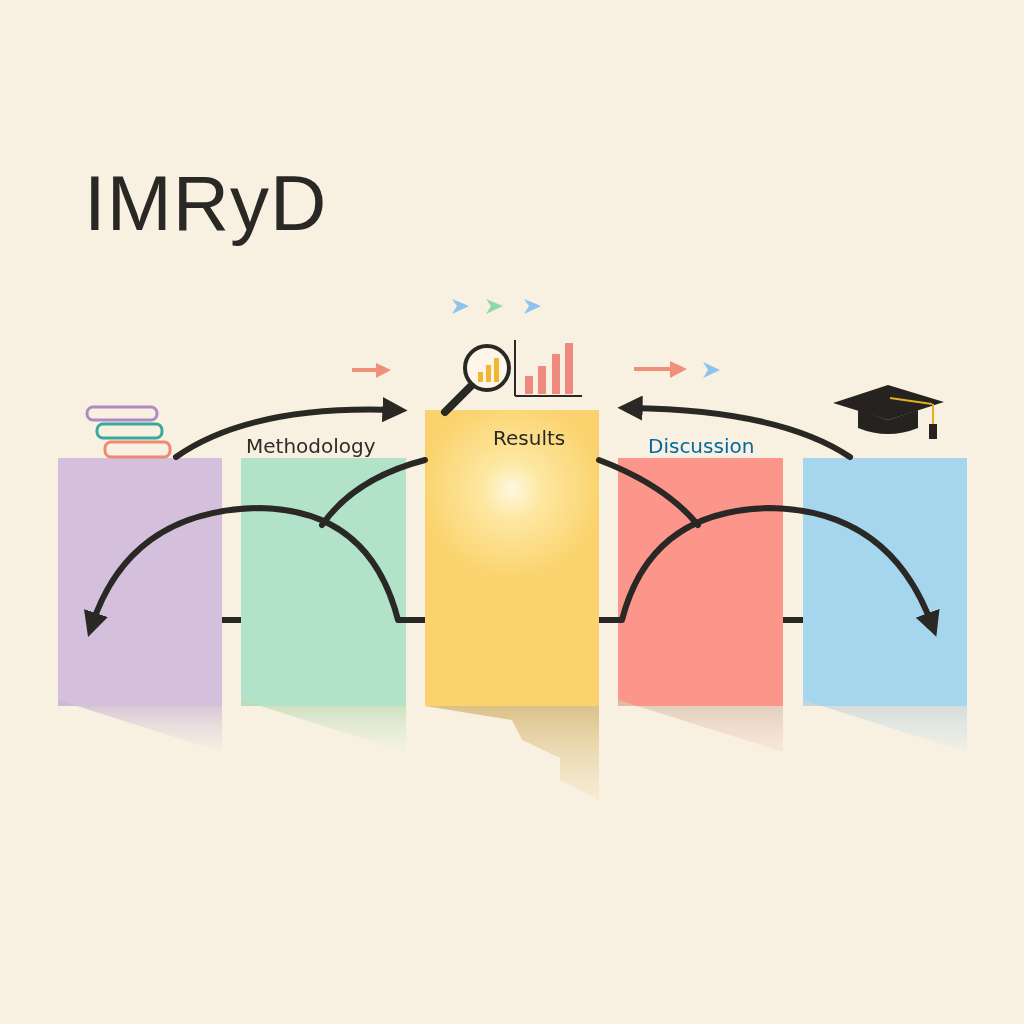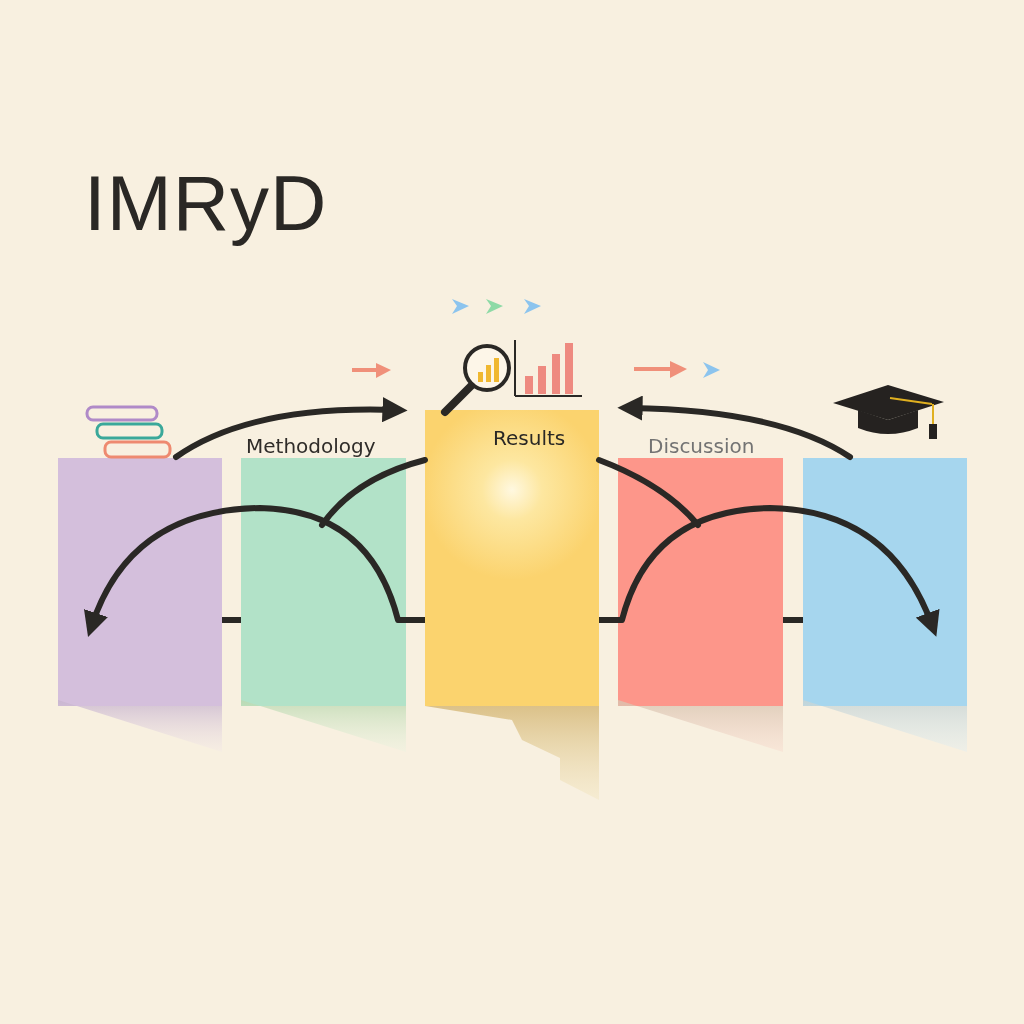--- a/index.html
+++ b/index.html
@@ -132,13 +132,13 @@
     <polygon points="833,403 888,385 944,402 888,420" fill="#252220"></polygon>
     <path d="M858,410 L858,428 Q888,440 918,428 L918,410 L888,420 z" fill="#252220"></path>
     <line x1="890" y1="398" x2="932" y2="404" stroke="#e0b020" stroke-width="2"></line>
     <line x1="933" y1="404" x2="933" y2="425" stroke="#e0b020" stroke-width="2"></line>
     <rect x="929" y="424" width="8" height="15" fill="#252220"></rect>
   </g>
 </svg>
 
 <div class="label" style="left:246px; top:434px;">Methodology</div>
 <div class="label" style="left:468px; top:426px; color:#2a2825;margin-left:25px;">Results</div>
-<div class="label" style="left:648px; top:434px; color:#737373;">Discussion</div>
+<div class="label" style="left:648px; top:434px; color:#0369a1;">Discussion</div>
 
 </body></html>

